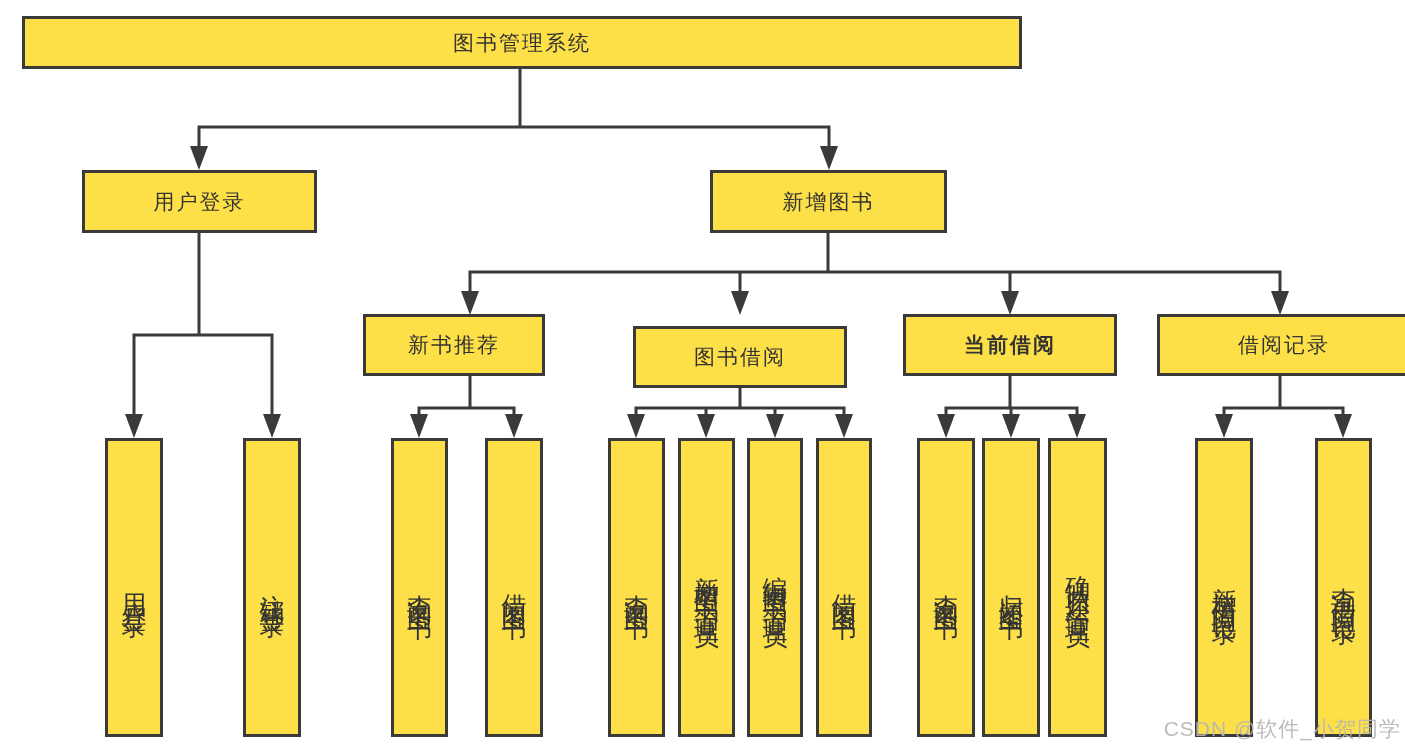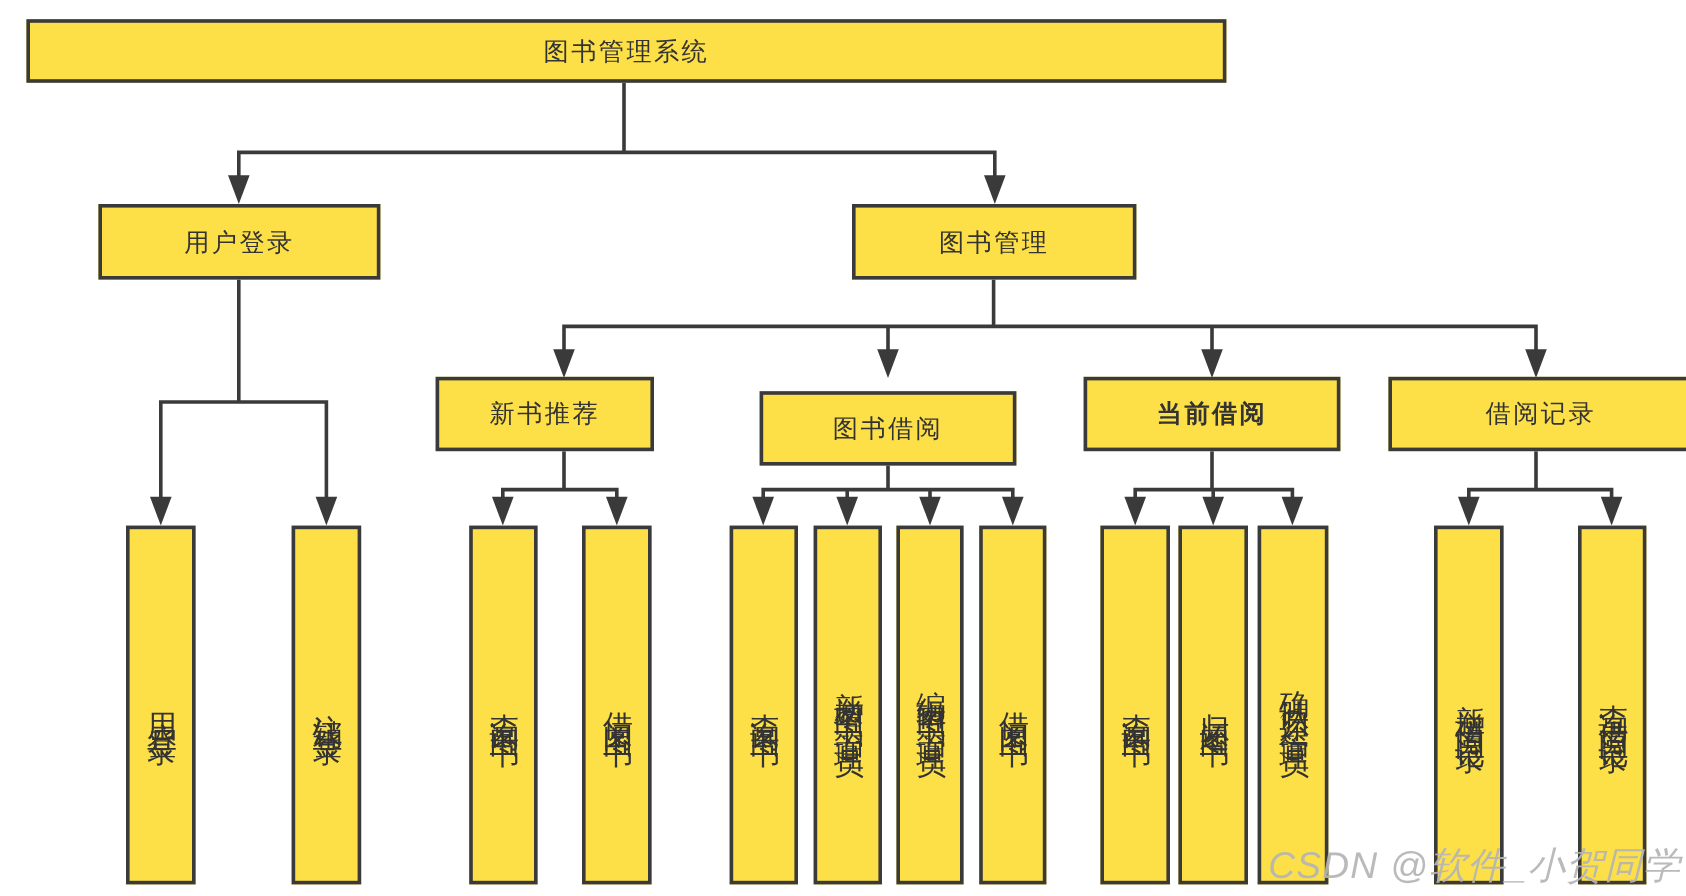--- a/index.html
+++ b/index.html
@@ -50,28 +50,27 @@
     writing-mode: vertical-rl;
     letter-spacing: 7px;
     font-size: 25px;
     line-height: 1;
     white-space: nowrap;
   }
   .watermark {
     position: absolute;
     right: 4px;
     bottom: 4px;
-    font-size: 31px;
+    font-size: 21px;
     color: var(--watermark);
     opacity: 0.92;
     letter-spacing: 1px;
     white-space: nowrap;
     z-index: 5;
     pointer-events: none;
-    font-style: italic;
   }
 </style>
 </head>
 <body>
 
 <div class="stage">
 
   <svg class="connector" viewBox="0 0 1405 747" xmlns="http://www.w3.org/2000/svg">
     <g>
       <path d="M520 69 V127 M199 150 V127 H829 V150"></path>
@@ -111,21 +110,21 @@
     <g>
       <path d="M1280 376 V408 M1224 420 V408 H1343 V420"></path>
       <polygon points="1215,414 1233,414 1224,438"></polygon>
       <polygon points="1334,414 1352,414 1343,438"></polygon>
     </g>
   </svg>
 
   <div class="box h" style="left:22px; top:16px; width:1000px; height:53px;">图书管理系统</div>
 
   <div class="box h" style="left:82px; top:170px; width:235px; height:63px;">用户登录</div>
-  <div class="box h" style="left:710px; top:170px; width:237px; height:63px;">图书管理</div>
+  <div class="box h" style="left:710px; top:170px; width:237px; height:63px;">新增图书</div>
 
   <div class="box h" style="left:363px; top:314px; width:182px; height:62px;">新书推荐</div>
   <div class="box h" style="left:633px; top:314px; width:214px; height:62px;margin-top:12px;">图书借阅</div>
   <div class="box h" style="left:903px; top:314px; width:214px; height:62px;font-weight:bold;">当前借阅</div>
   <div class="box h" style="left:1157px; top:314px; width:254px; height:62px;">借阅记录</div>
 
   <div class="box v" style="left:105px; top:438px; width:58px; height:299px;">
     <span>用户登录</span>
   </div>
   <div class="box v" style="left:243px; top:438px; width:58px; height:299px;">

